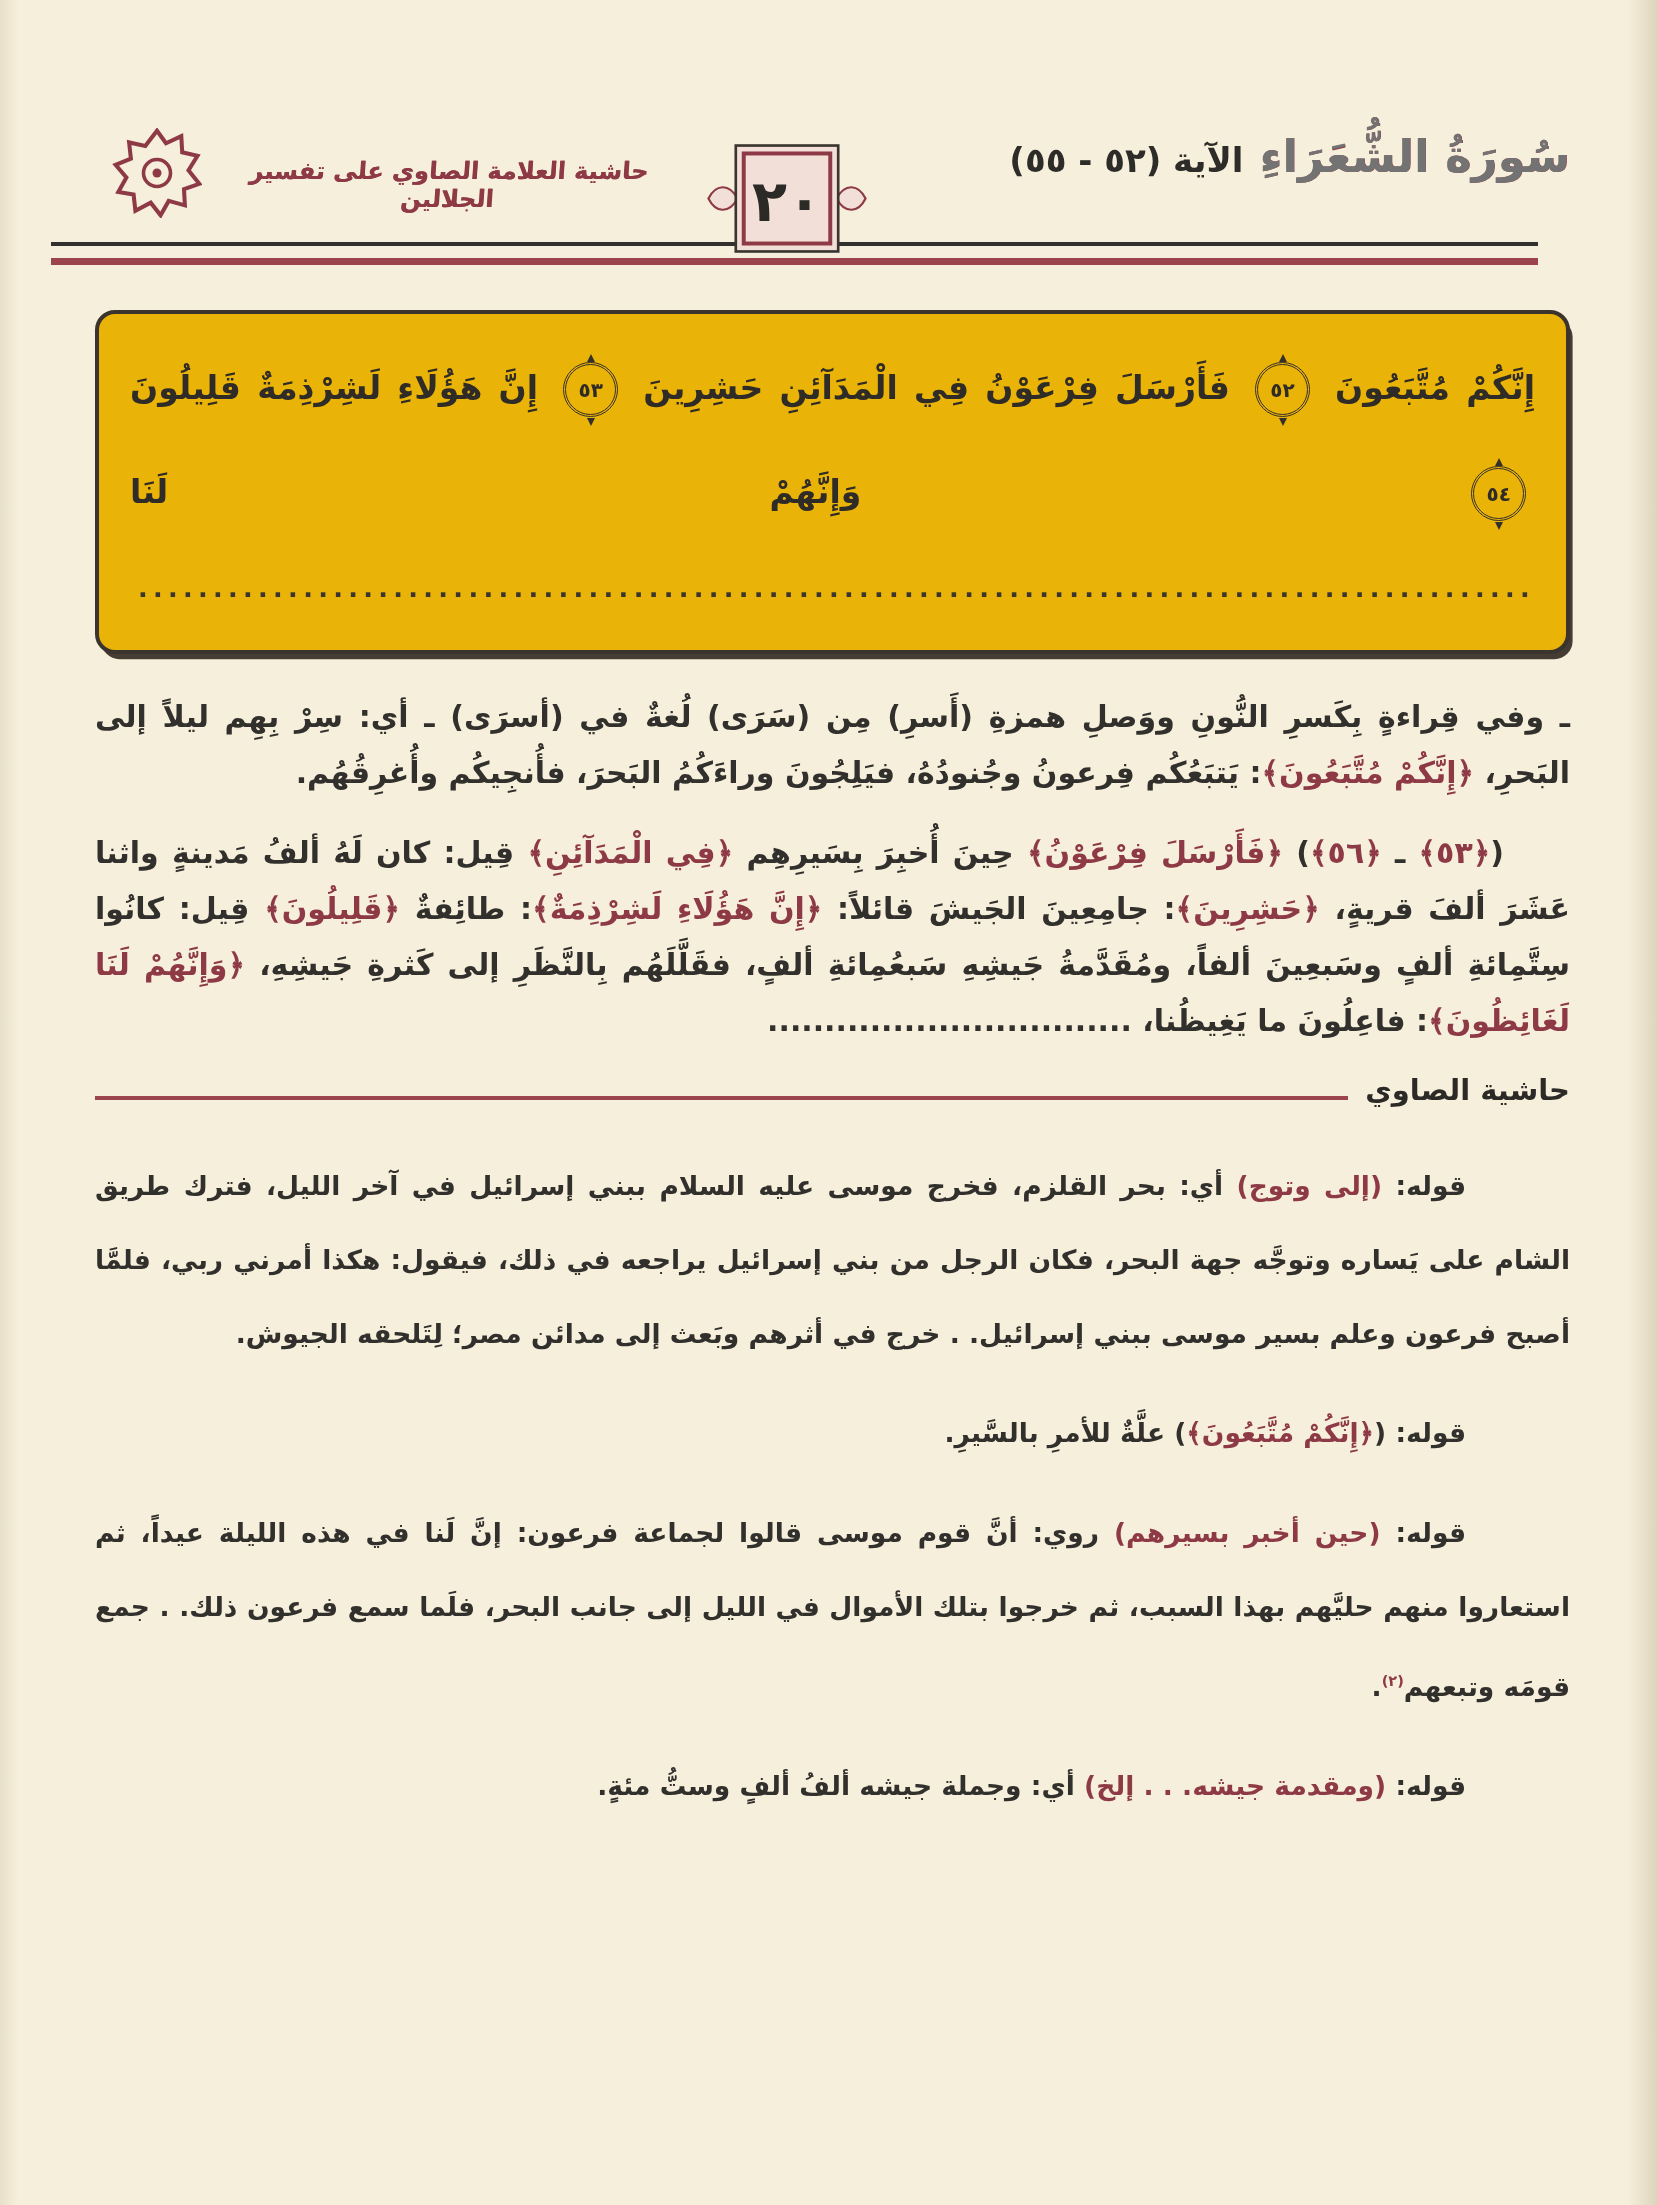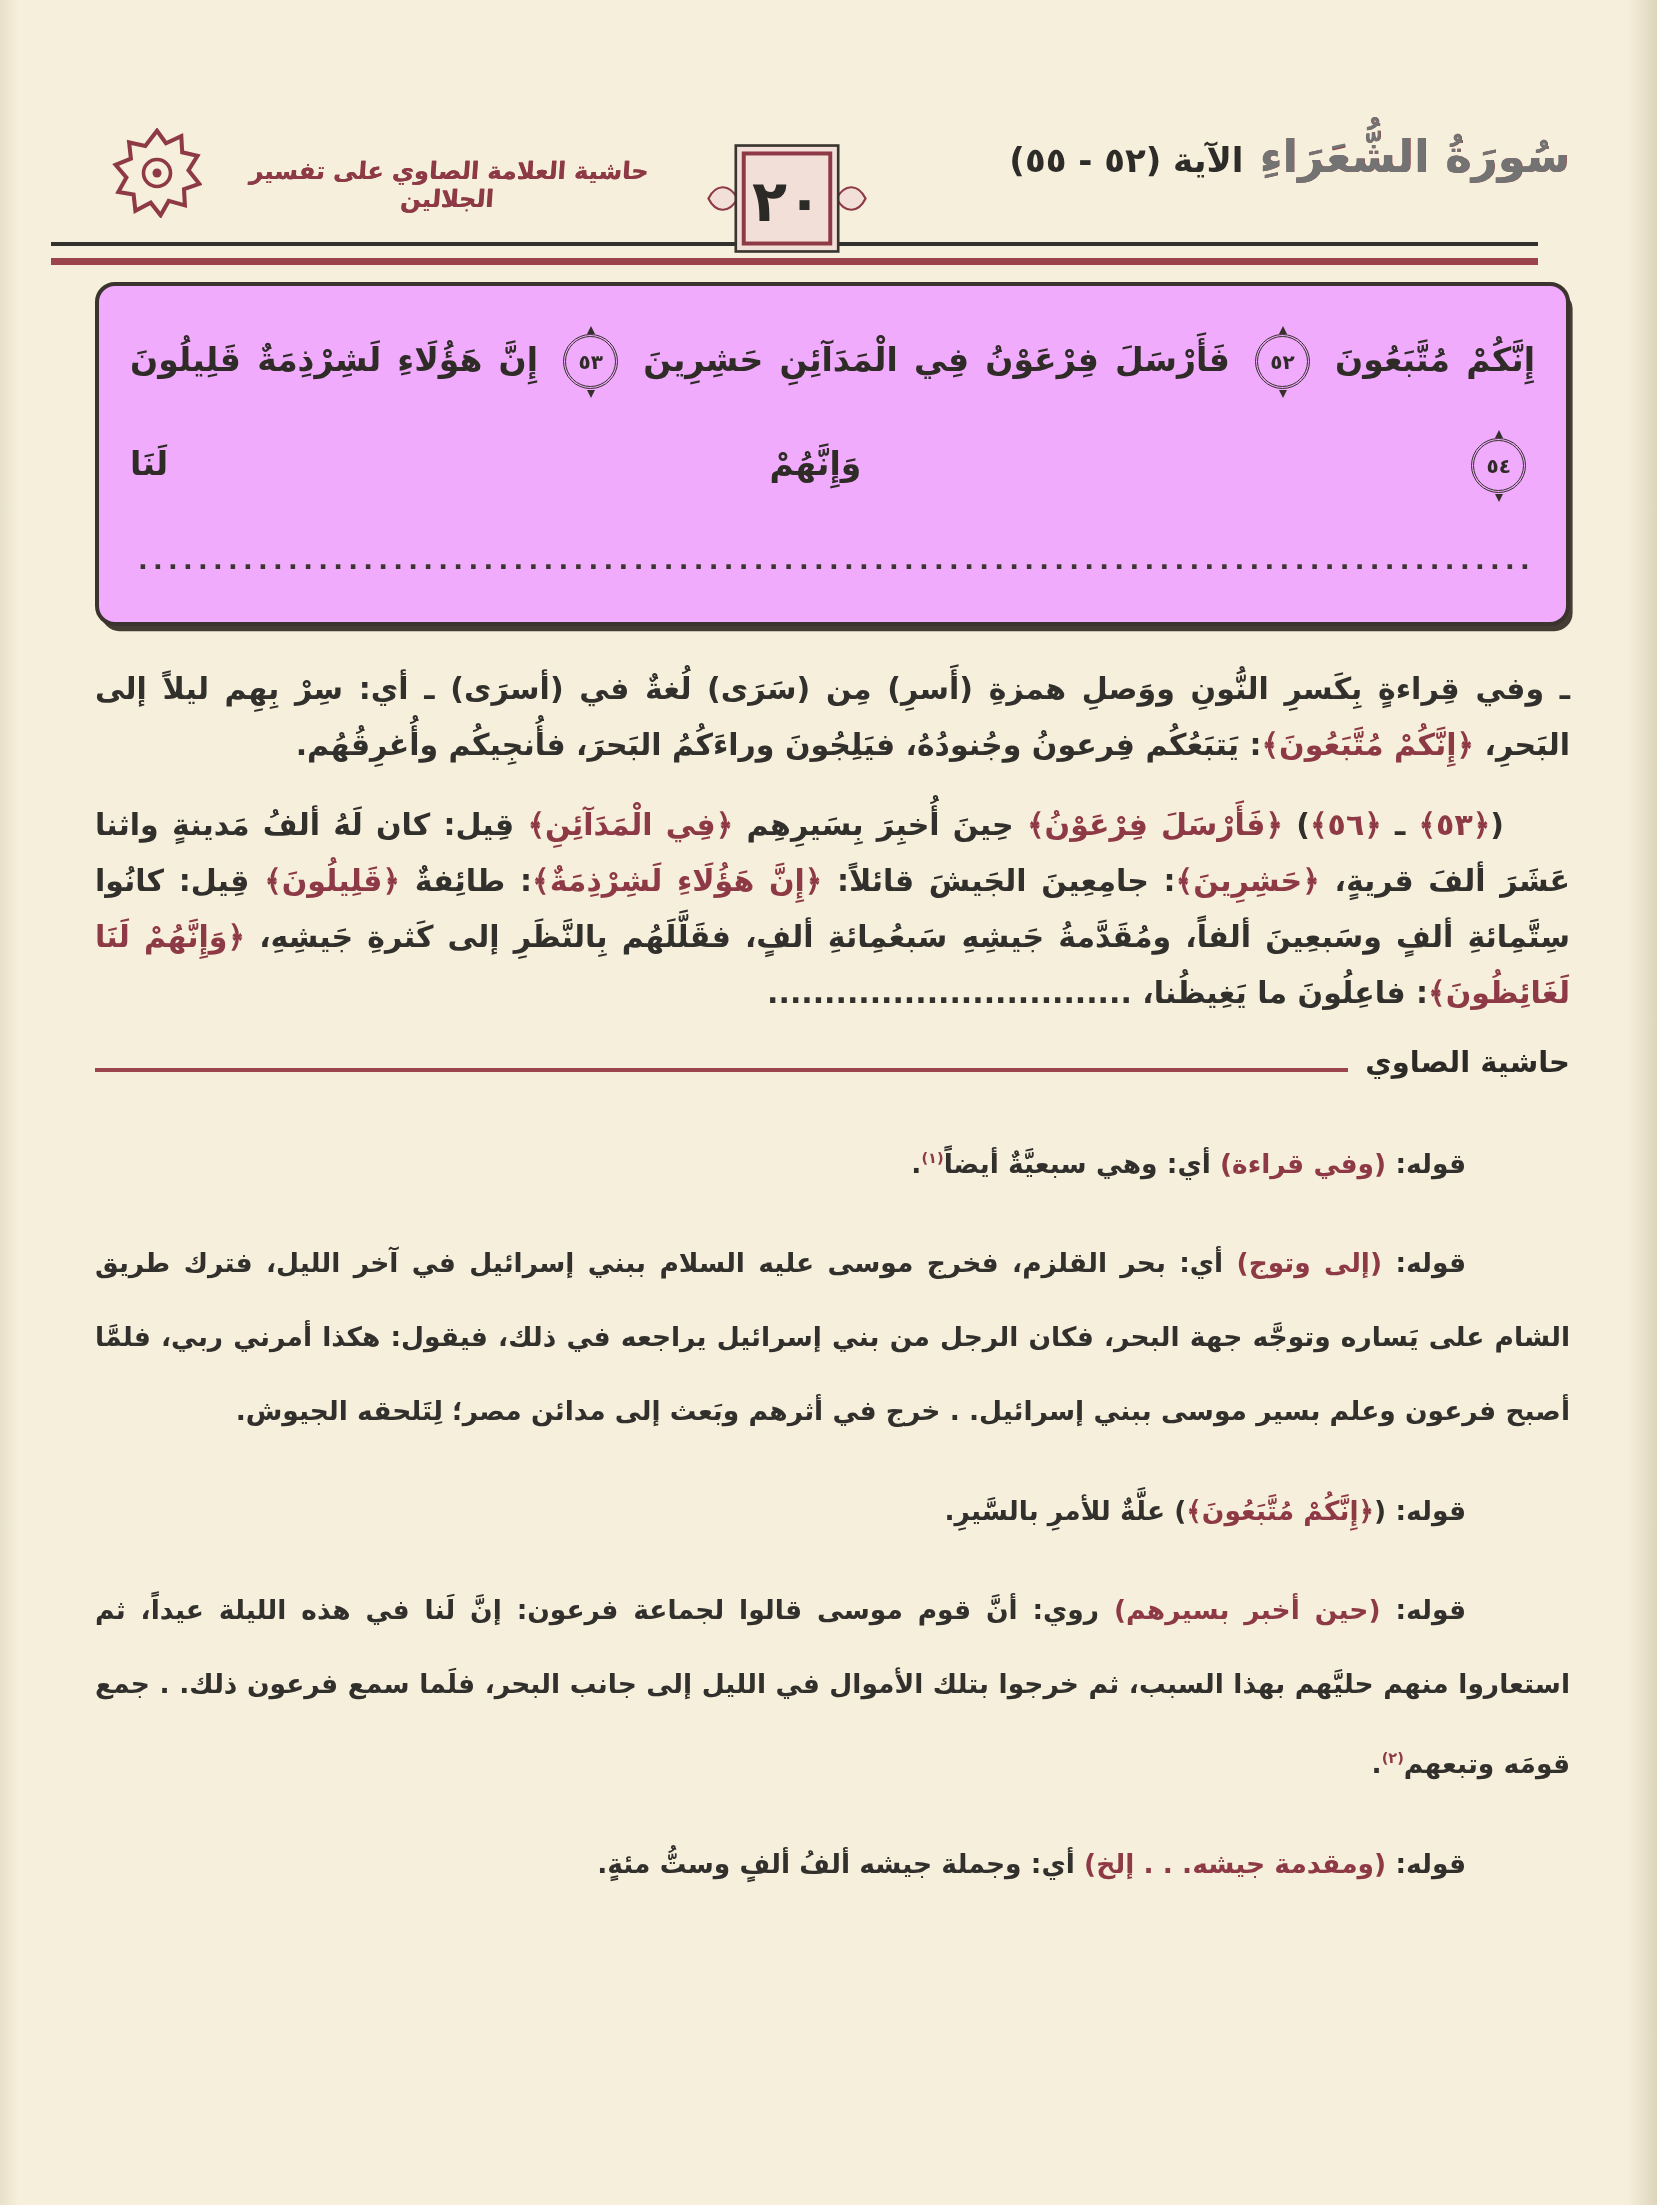--- a/index.html
+++ b/index.html
@@ -18,22 +18,22 @@
     font-size:24px;font-weight:bold;color:#8e3a46;text-shadow:0.4px 0.4px 0 #8e3a46;transform:skewX(-4deg);}
   .star-orn{position:absolute;top:128px;left:112px;width:90px;height:90px;}
   .rule-black{position:absolute;top:242px;left:51px;right:120px;height:3.5px;background:#33312d;}
   .rule-red{position:absolute;top:258px;left:51px;right:120px;height:7px;background:#9c444e;}
   .cartouche{position:absolute;top:142px;left:703px;width:168px;height:113px;z-index:3;}
 
   
   .content{position:absolute;top:282px;right:88px;left:95px;direction:rtl;}
 
   
-  .verse-box{background:#f0abfc;border:4px solid #3b342e;border-radius:20px;
-    box-shadow:4.4px 7px 0 -1.8px #453c33;padding:22px 31px 17.6px;margin-bottom:35px;}
+  .verse-box{background:#eab308;border:4px solid #3b342e;border-radius:20px;
+    box-shadow:4.4px 7px 0 -1.8px #453c33;padding:22px 31px 17.6px;margin-bottom:35px;margin-top:28px;}
   .verse-line1{font-size:33px;font-weight:bold;color:#2f2b27;line-height:104px;
     text-align:justify;text-align-last:justify;text-justify:inter-word;}
   .verse-line2{display:flex;align-items:baseline;font-size:33px;font-weight:bold;color:#2f2b27;line-height:88px;}
   .dotfill{flex:1;overflow:hidden;white-space:nowrap;letter-spacing:5.3px;font-size:25.6px;color:#3a352f;}
   .ayah-marker{display:inline-flex;align-items:center;justify-content:center;
     width:49px;height:49px;border:3.1px double #35302b;border-radius:50%;
     font-size:20px;font-weight:bold;color:#2f2b27;margin:0 8.8px;vertical-align:middle;position:relative;}
   .ayah-marker::before,.ayah-marker::after{content:"";position:absolute;left:50%;transform:translateX(-50%);
     border-left:4.4px solid transparent;border-right:4.4px solid transparent;}
   .ayah-marker::before{top:-11.5px;border-bottom:8px solid #35302b;}
@@ -95,21 +95,20 @@
     </div>
 
     <p class="jal"><span class="">ـ وفي قِراءةٍ بِكَسرِ النُّونِ ووَصلِ همزةِ (أَسرِ) مِن (سَرَى) لُغةٌ في (أسرَى) ـ أي: سِرْ بِهِم ليلاً إلى البَحرِ، </span><span class="red">﴿إِنَّكُمْ مُتَّبَعُونَ﴾</span><span class="">: يَتبَعُكُم فِرعونُ وجُنودُهُ، فيَلِجُونَ وراءَكُمُ البَحرَ، فأُنجِيكُم وأُغرِقُهُم.</span></p>
     <p class="jal p2"><span class="">(</span><span class="red">﴿٥٣﴾</span><span class=""> ـ </span><span class="red">﴿٥٦﴾</span><span class="">) </span><span class="red">﴿فَأَرْسَلَ فِرْعَوْنُ﴾</span><span class=""> حِينَ أُخبِرَ بِسَيرِهِم </span><span class="red">﴿فِي الْمَدَآئِنِ﴾</span><span class=""> قِيل: كان لَهُ ألفُ مَدينةٍ واثنا عَشَرَ ألفَ قريةٍ، </span><span class="red">﴿حَشِرِينَ﴾</span><span class="">: جامِعِينَ الجَيشَ قائلاً: </span><span class="red">﴿إِنَّ هَؤُلَاءِ لَشِرْذِمَةٌ﴾</span><span class="">: طائِفةٌ </span><span class="red">﴿قَلِيلُونَ﴾</span><span class=""> قِيل: كانُوا سِتَّمِائةِ ألفٍ وسَبعِينَ ألفاً، ومُقَدَّمةُ جَيشِهِ سَبعُمِائةِ ألفٍ، فقَلَّلَهُم بِالنَّظَرِ إلى كَثرةِ جَيشِهِ، </span><span class="red">﴿وَإِنَّهُمْ لَنَا لَغَائِظُونَ﴾</span><span class="">: فاعِلُونَ ما يَغِيظُنا، ................................</span></p>
 
     <div class="hashiya-head">
       <span class="head-text">حاشية الصاوي</span>
       <div class="head-line"></div>
     </div>
 
-    <p class="hsh"><span class="">قوله: </span><span class="red">(وفي قراءة)</span><span class=""> أي: وهي سبعيَّةٌ أيضاً</span><span class="red sup">(١)</span><span class="">.</span></p>
     <p class="hsh"><span class="">قوله: </span><span class="red">(إلى وتوج)</span><span class=""> أي: بحر القلزم، فخرج موسى عليه السلام ببني إسرائيل في آخر الليل، فترك طريق الشام على يَساره وتوجَّه جهة البحر، فكان الرجل من بني إسرائيل يراجعه في ذلك، فيقول: هكذا أمرني ربي، فلمَّا أصبح فرعون وعلم بسير موسى ببني إسرائيل. . خرج في أثرهم وبَعث إلى مدائن مصر؛ لِتَلحقه الجيوش.</span></p>
     <p class="hsh"><span class="">قوله: (</span><span class="red">﴿إِنَّكُمْ مُتَّبَعُونَ﴾</span><span class="">) علَّةٌ للأمرِ بالسَّيرِ.</span></p>
     <p class="hsh"><span class="">قوله: </span><span class="red">(حين أخبر بسيرهم)</span><span class=""> روي: أنَّ قوم موسى قالوا لجماعة فرعون: إنَّ لَنا في هذه الليلة عيداً، ثم استعاروا منهم حليَّهم بهذا السبب، ثم خرجوا بتلك الأموال في الليل إلى جانب البحر، فلَما سمع فرعون ذلك. . جمع قومَه وتبعهم</span><span class="red sup">(٢)</span><span class="">.</span></p>
     <p class="hsh"><span class="">قوله: </span><span class="red">(ومقدمة جيشه. . . إلخ)</span><span class=""> أي: وجملة جيشه ألفُ ألفٍ وستُّ مئةٍ.</span></p>
 
   </div>
 </div>
 
 
 </body></html>

